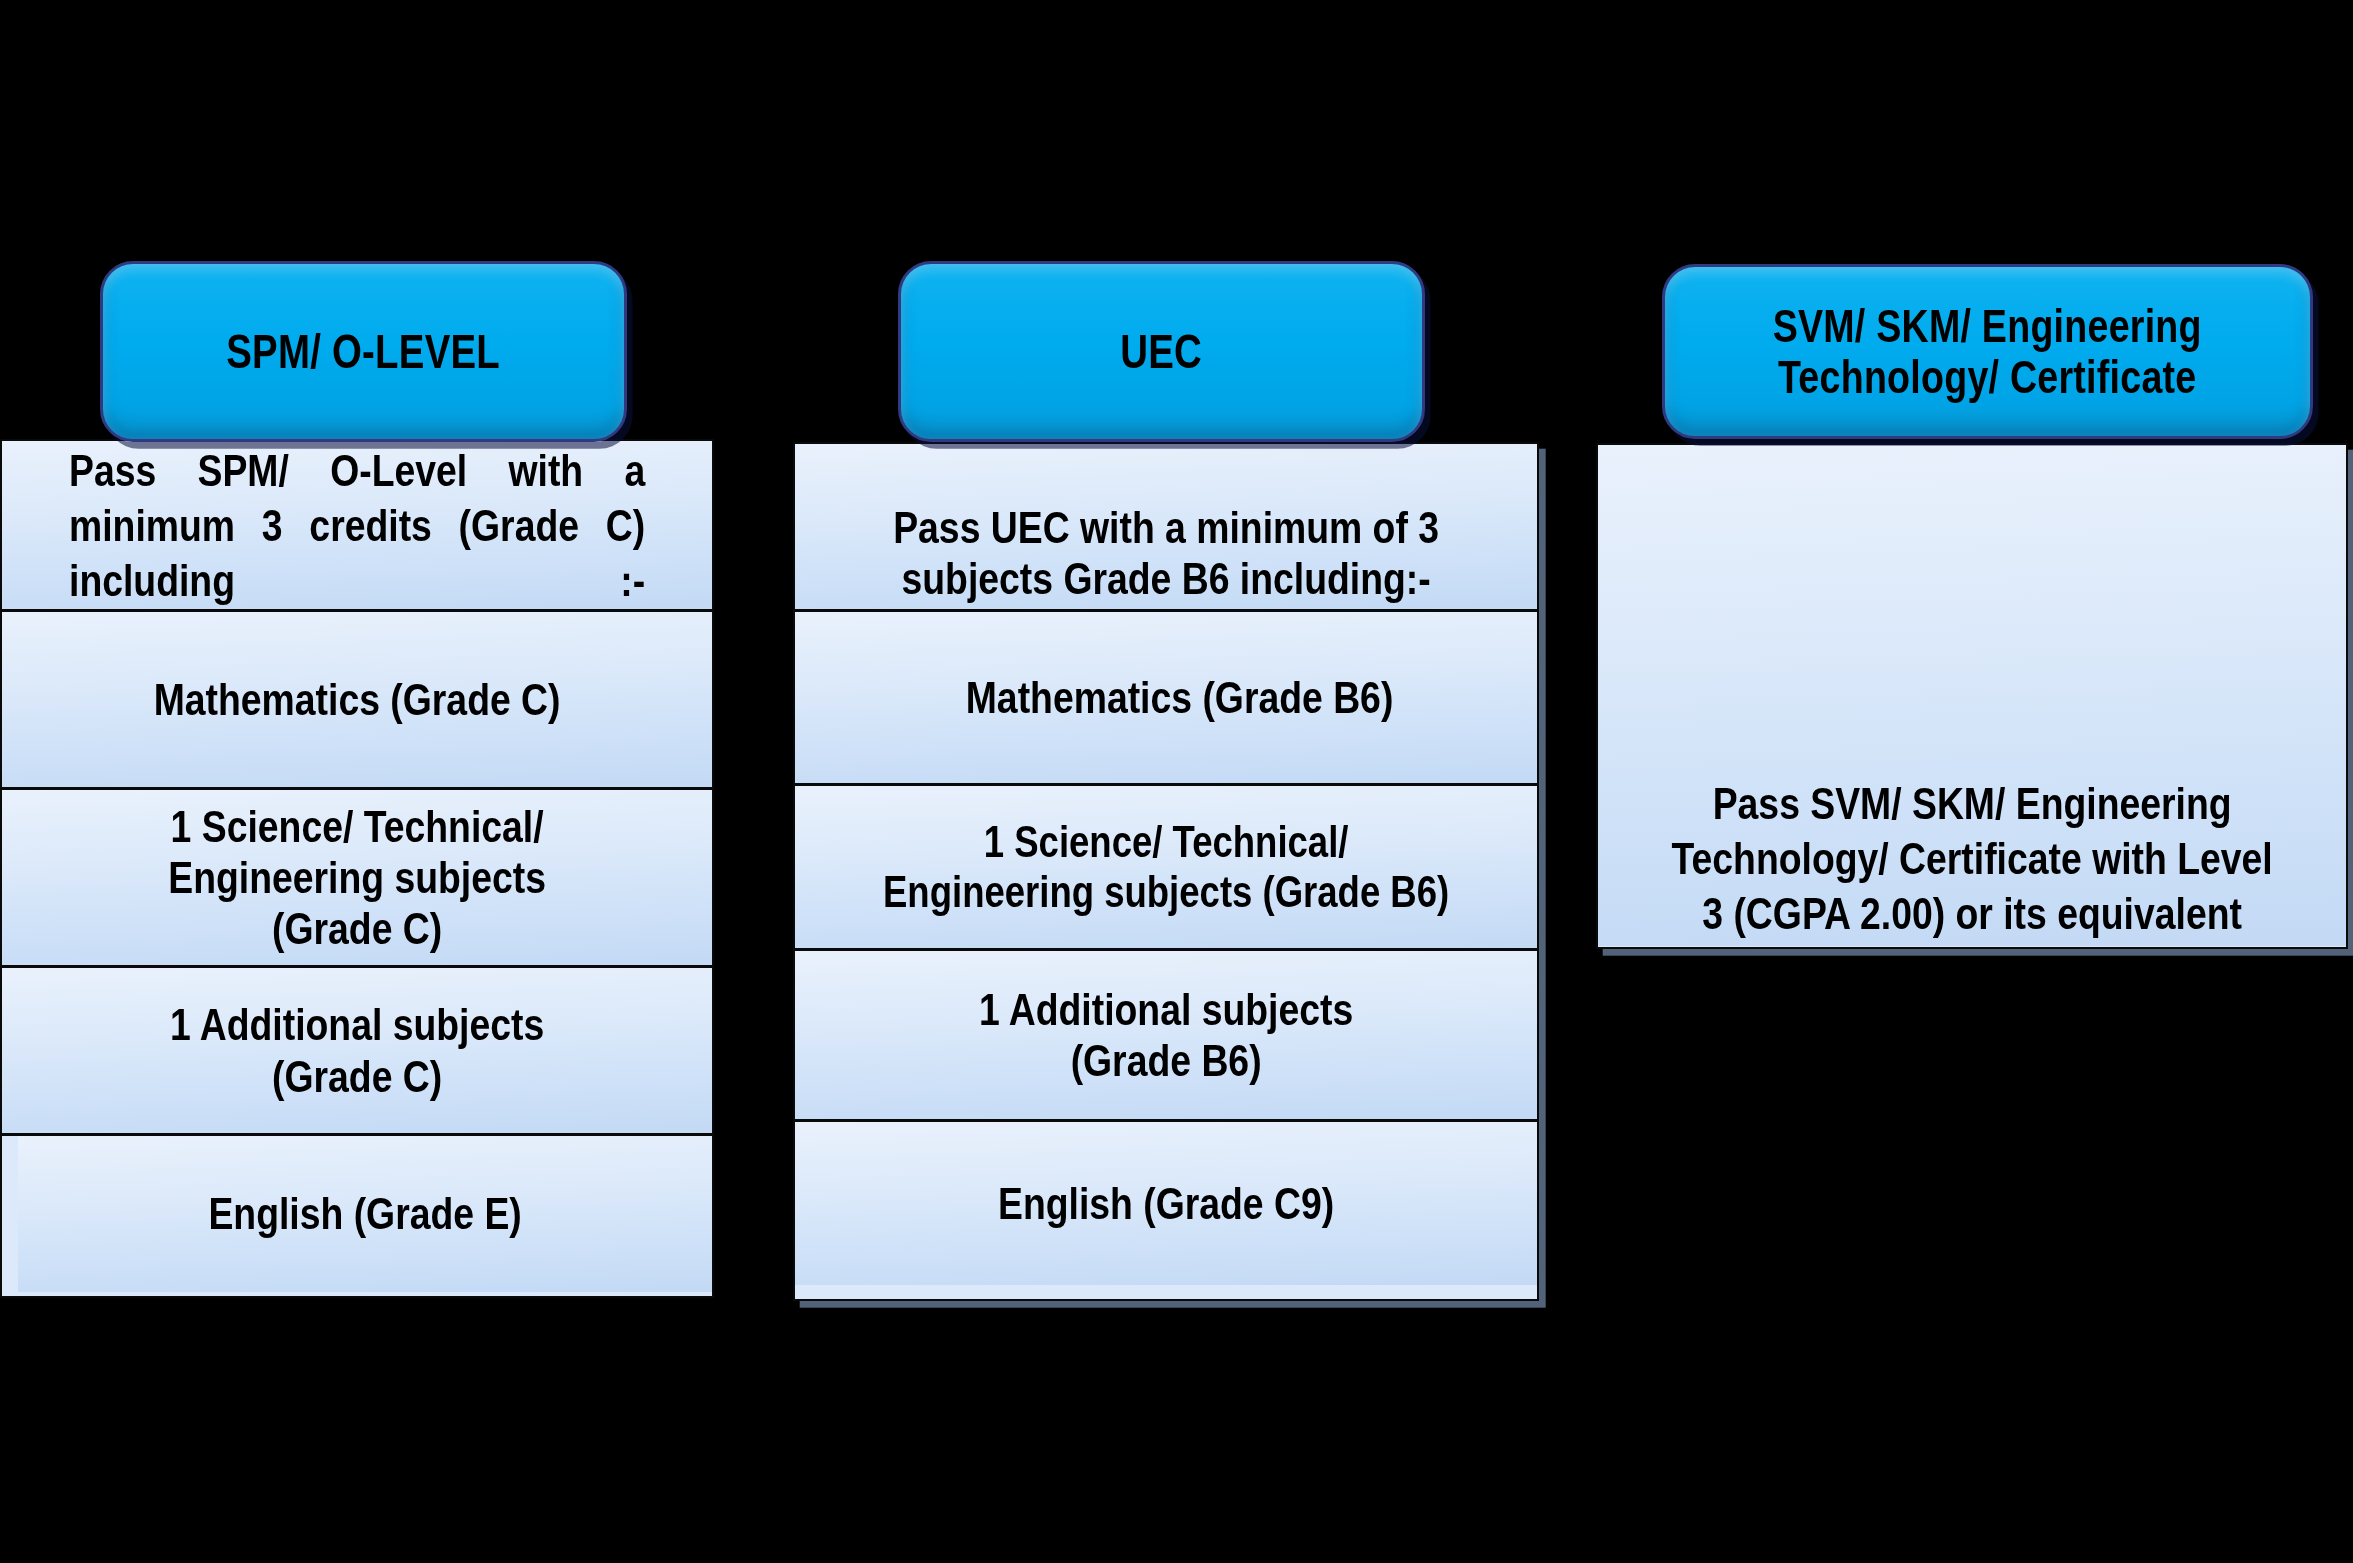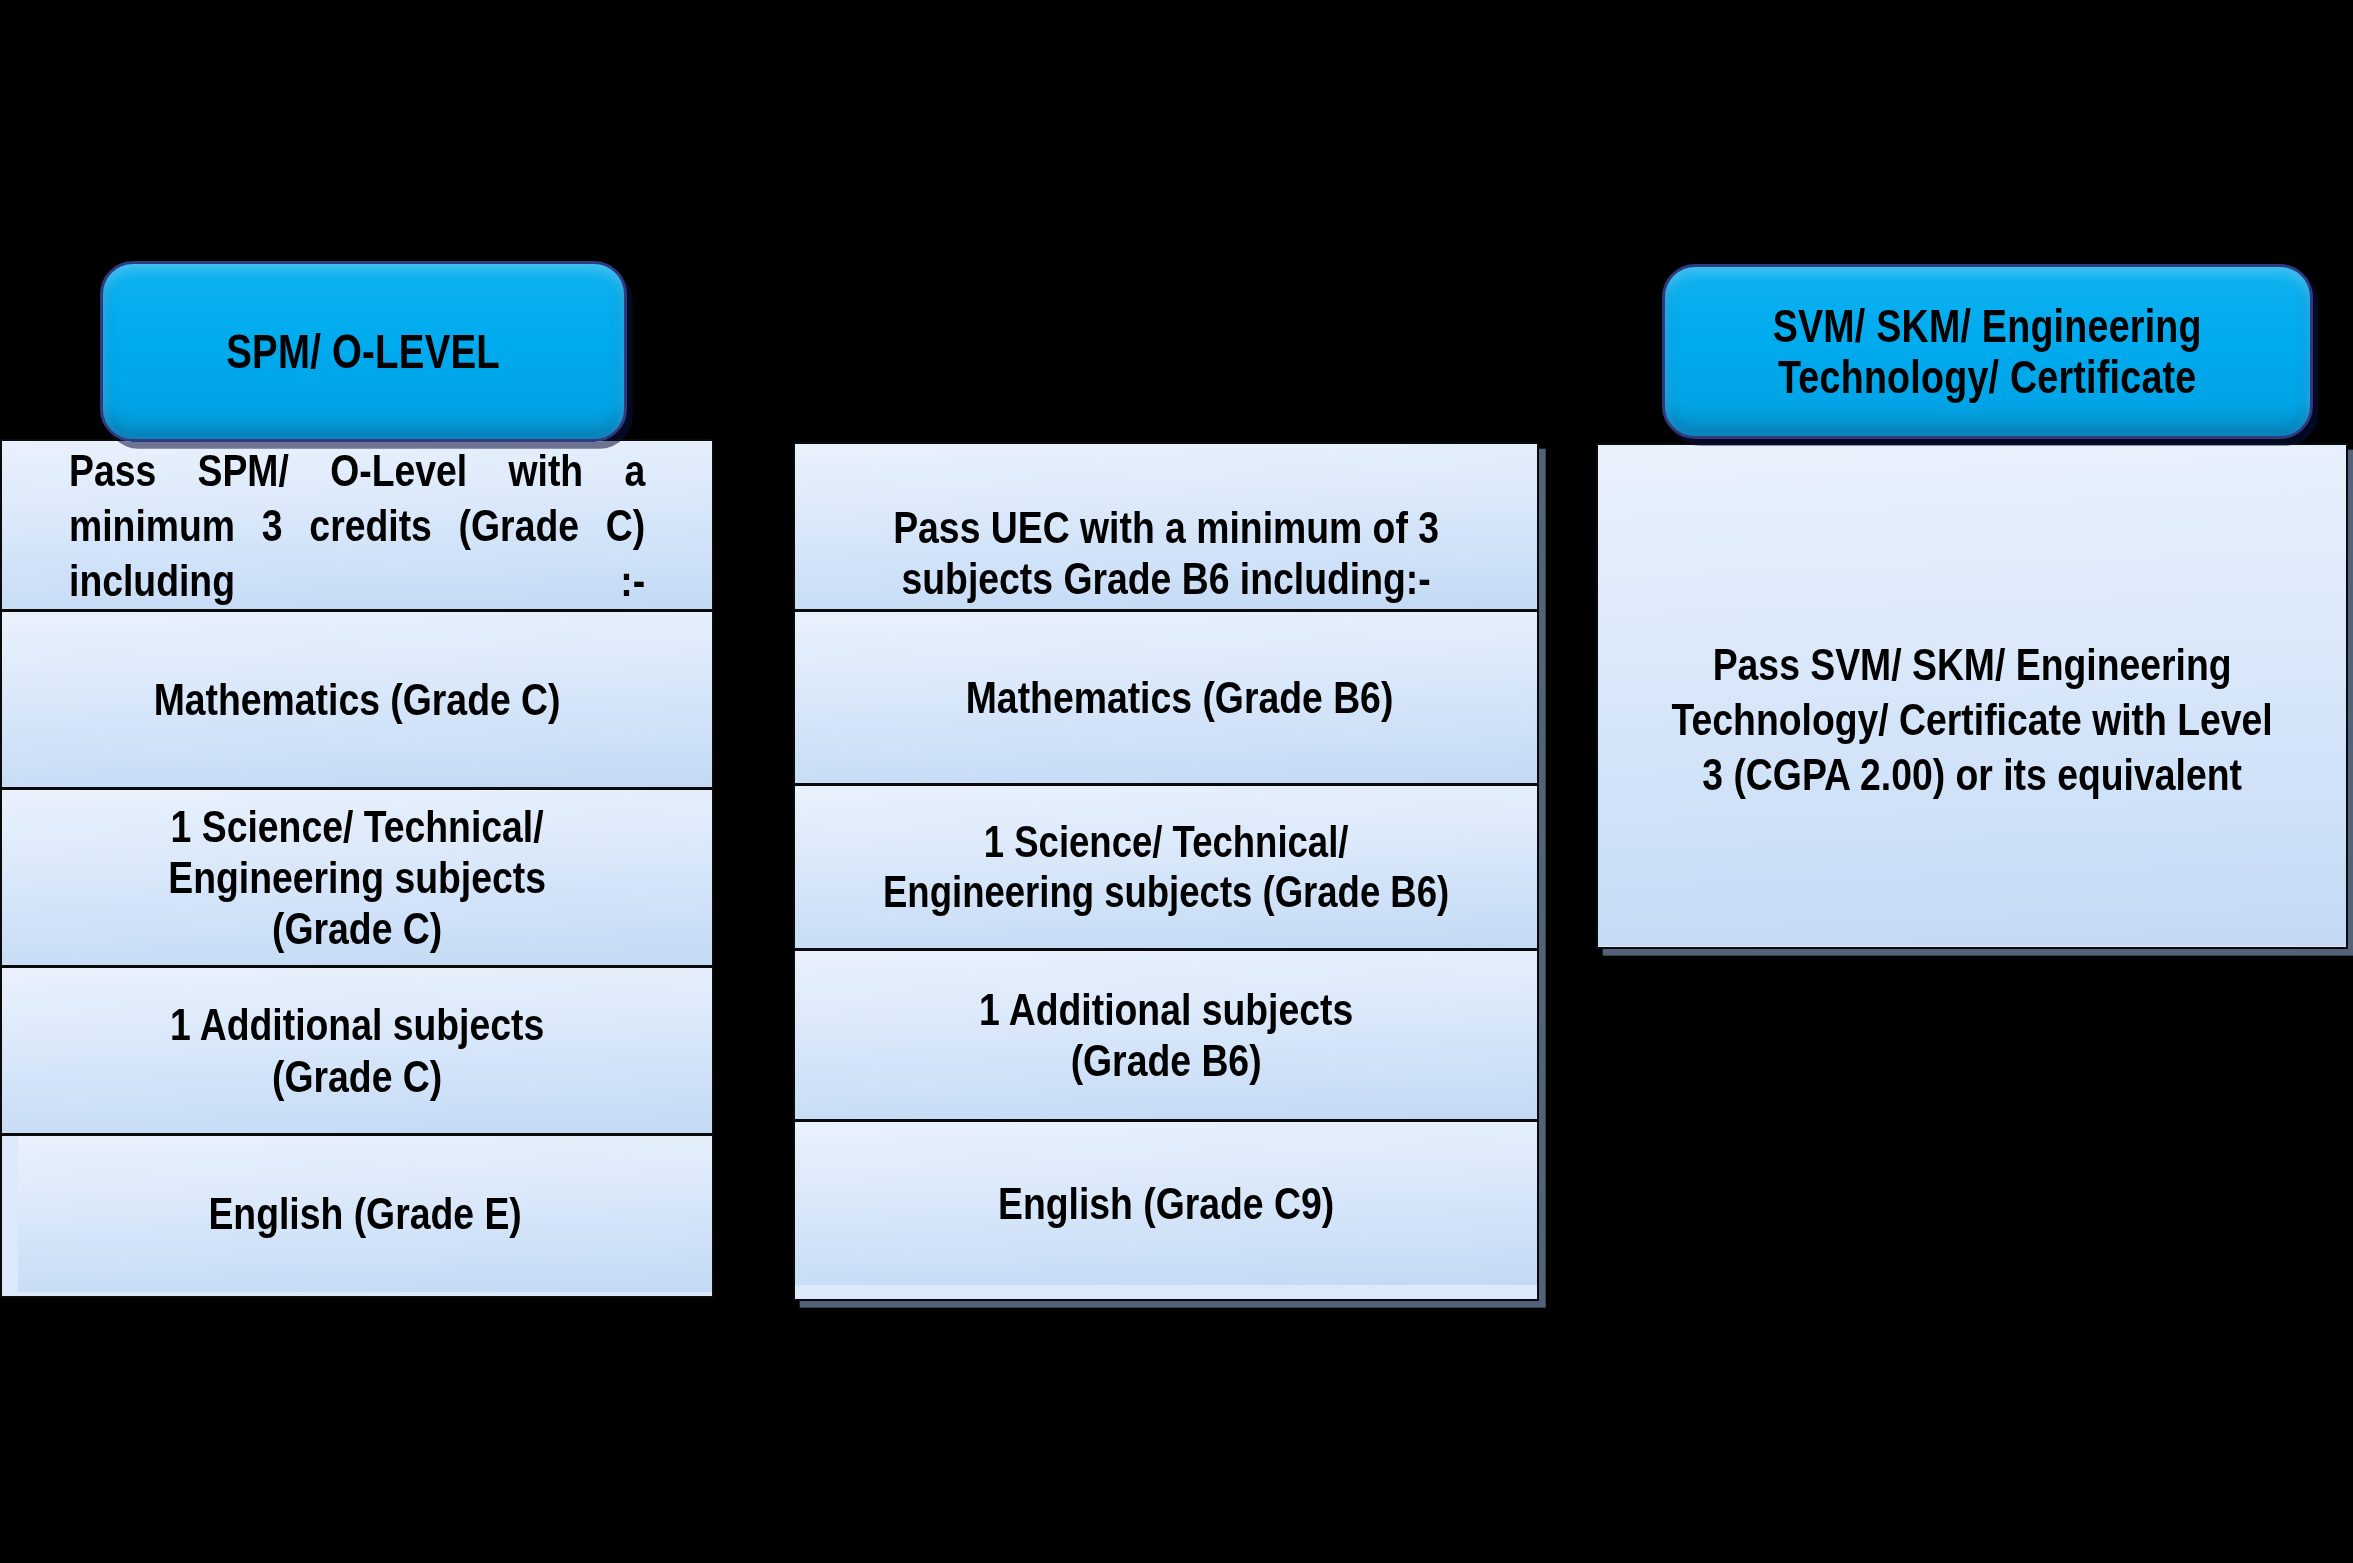--- a/index.html
+++ b/index.html
@@ -122,21 +122,21 @@
   #table-uec .cell:nth-child(1) { height: 168px; align-items: flex-end; }
   #table-uec .cell:nth-child(2) { height: 174px; padding-left: 35px; }
   #table-uec .cell:nth-child(3) { height: 165px; }
   #table-uec .cell:nth-child(4) { height: 171px; }
   #table-uec .cell:nth-child(5) { height: 163px; }
 
   #table-uec .cell .cell-text { font-size: 45px; }
   #table-uec .cell:nth-child(3) .cell-text { font-size: 44px; width: 124%; }
 
   
-  #table-svm .cell { height: 501px; align-items: center; padding-top: 54px; }
+  #table-svm .cell { height: 501px; align-items: flex-end; padding-top: 54px; }
   #table-svm .cell .cell-text { font-size: 45px; line-height: 1.22; width: 118%; }
 </style>
 </head>
 <body>
 
 <div id="stage">
 
   <div class="pill" id="pill-spm">
     <div class="pill-label">SPM/ O-LEVEL</div>
   </div>
@@ -154,20 +154,23 @@
     </div>
     <div class="cell">
       <div class="cell-text">1 Additional subjects
 (Grade C)</div>
     </div>
     <div class="cell">
       <div class="cell-text">English (Grade E)</div>
     </div>
   </div>
 
+  <div class="pill" id="pill-uec">
+    <div class="pill-label">UEC</div>
+  </div>
 
   <div class="table shadowed" id="table-uec">
     <div class="cell">
       <div class="cell-text">Pass UEC with a minimum of 3 subjects Grade B6 including:-</div>
     </div>
     <div class="cell">
       <div class="cell-text">Mathematics (Grade B6)</div>
     </div>
     <div class="cell">
       <div class="cell-text">1 Science/ Technical/

